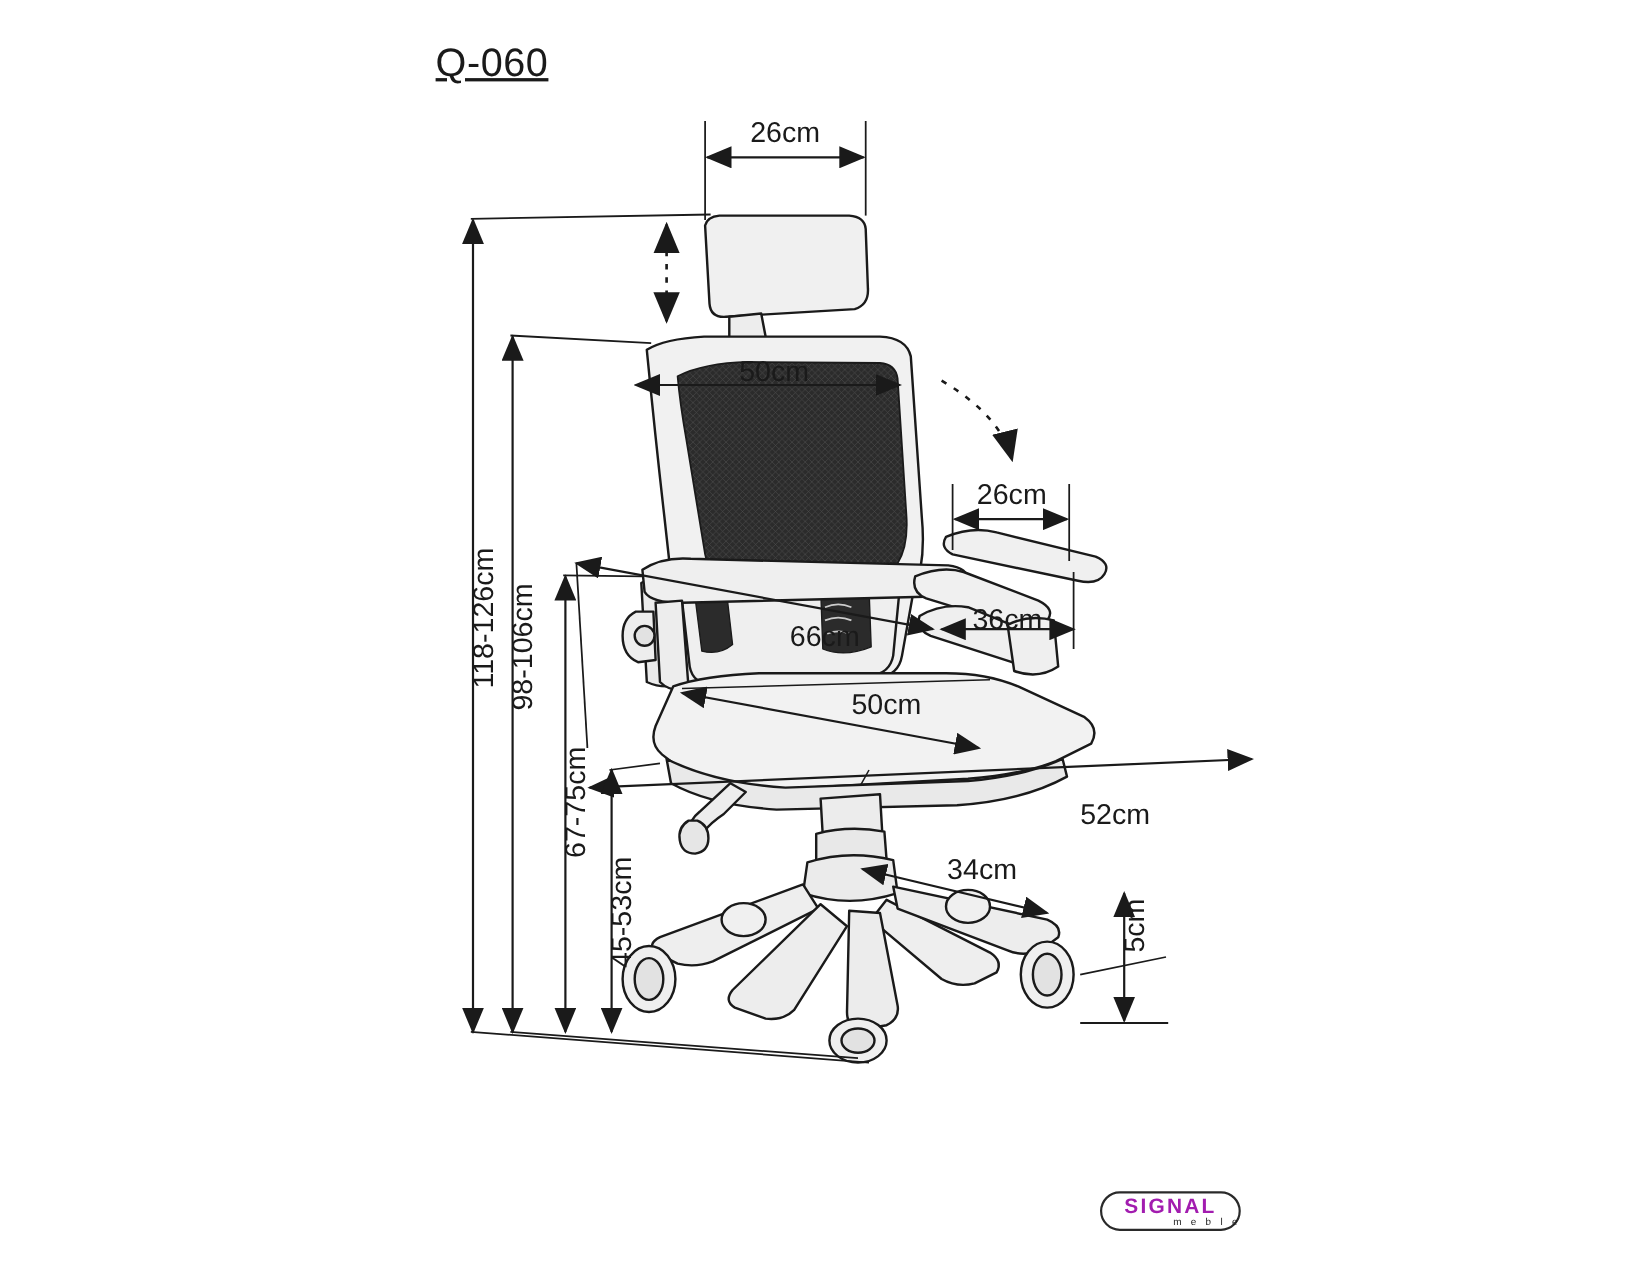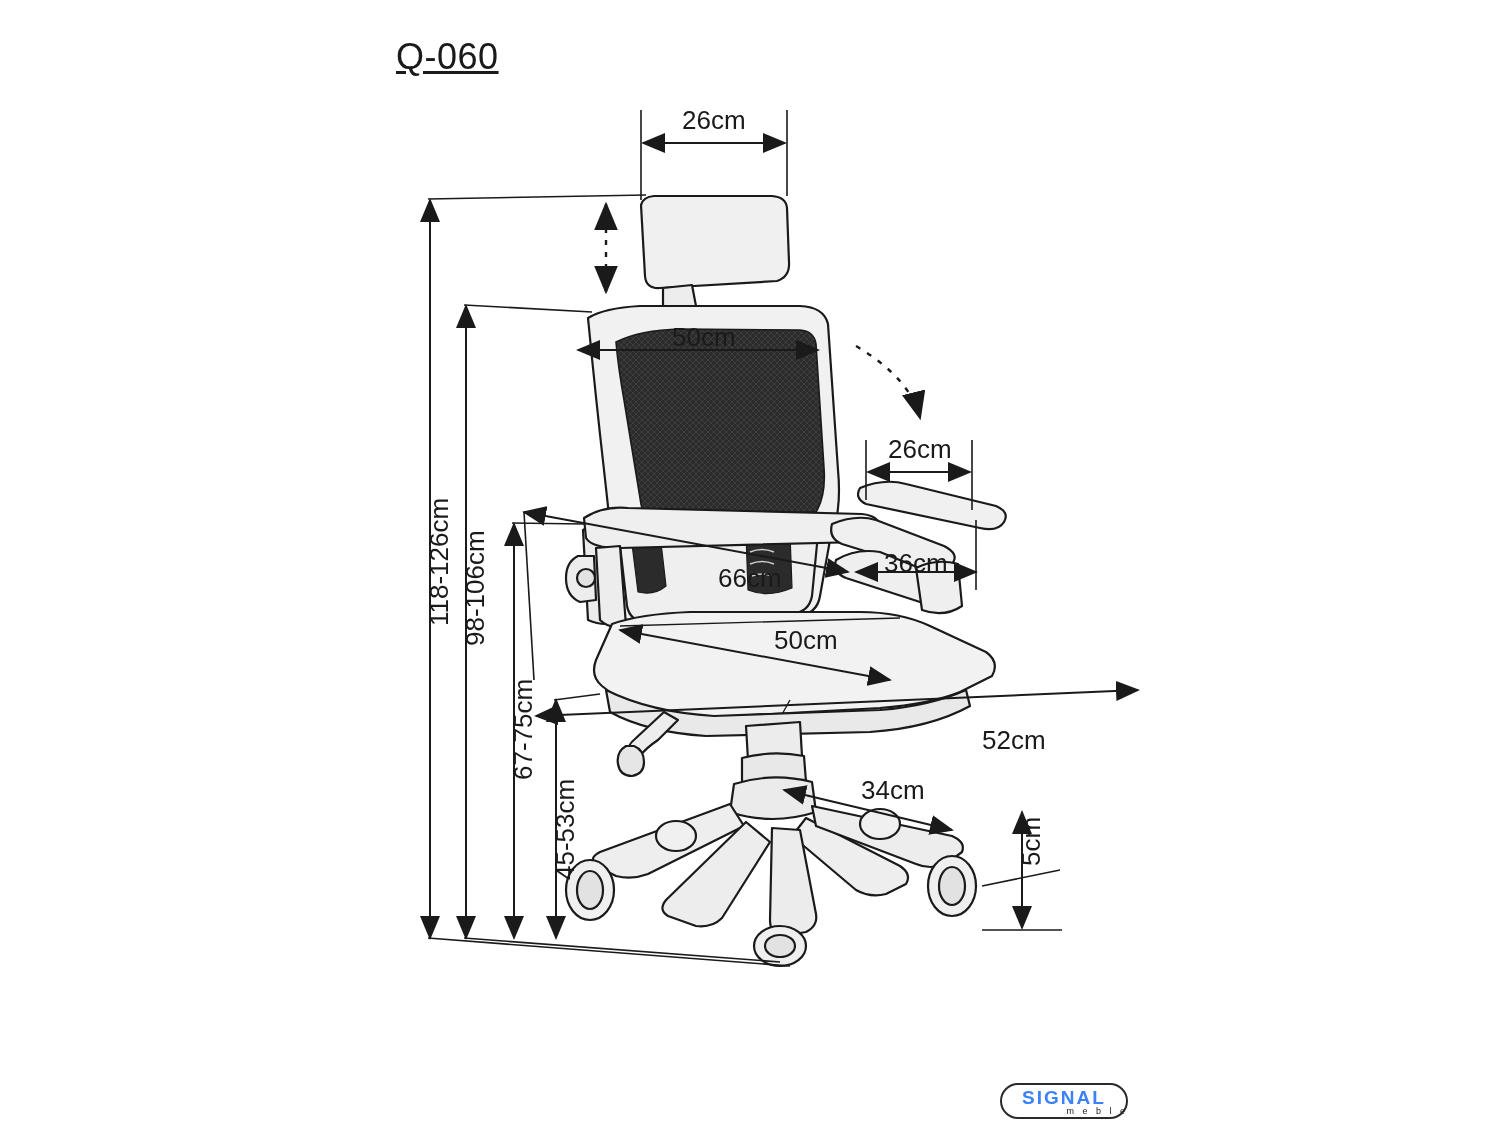--- a/index.html
+++ b/index.html
@@ -64,21 +64,21 @@
   }
   .logo-main {
     position: absolute;
     left: 0;
     top: 4px;
     width: 128px;
     text-align: center;
     font-size: 19px;
     font-weight: bold;
     letter-spacing: 2px;
-    color: #3b82f6;
+    color: #a21caf;
   }
   .logo-sub {
     position: absolute;
     left: 0;
     top: 23px;
     width: 128px;
     text-align: right;
     font-size: 9px;
     letter-spacing: 3px;
     color: #1a1a1a;

